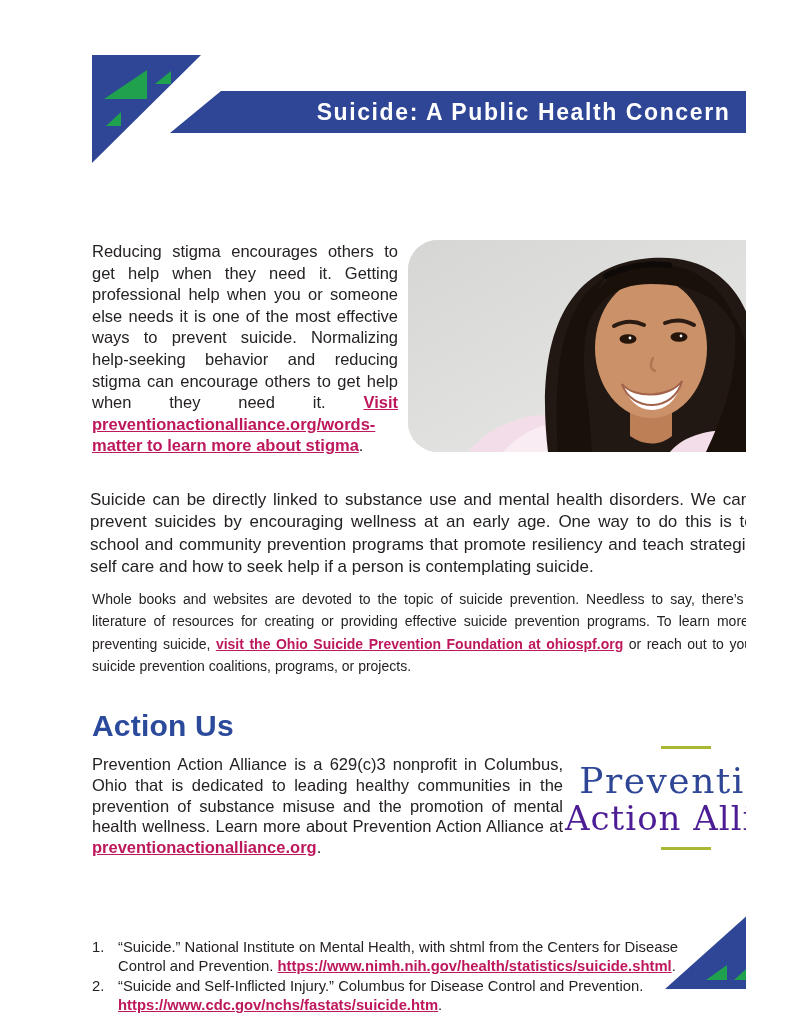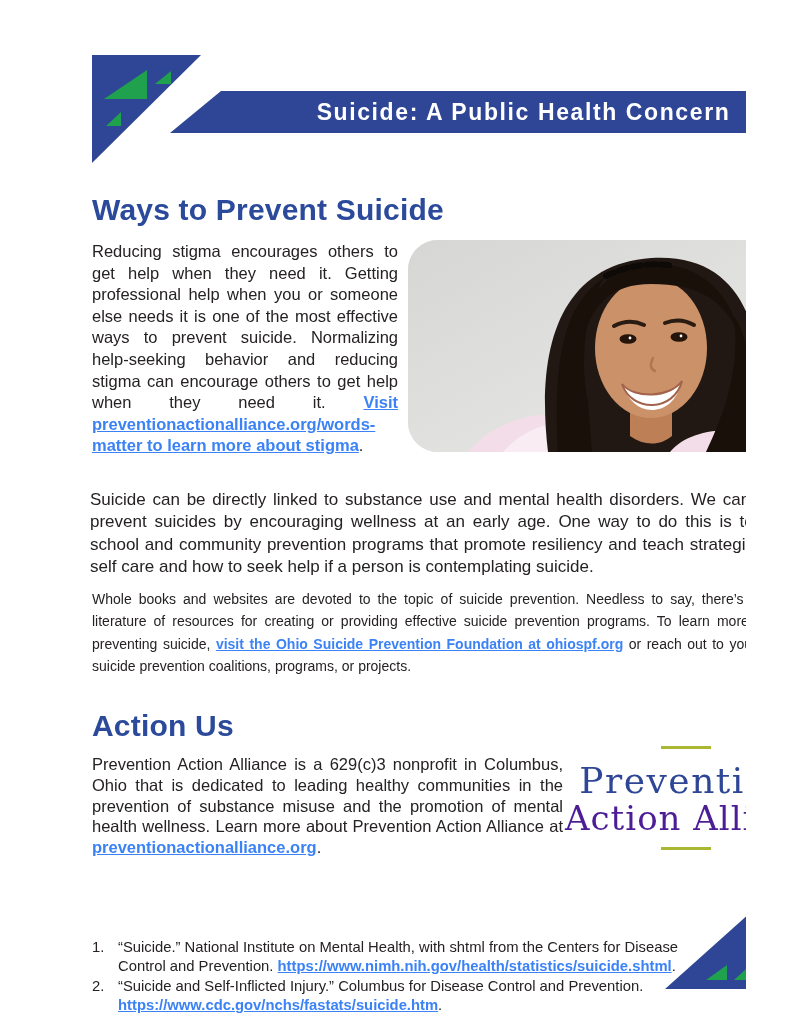--- a/index.html
+++ b/index.html
@@ -29,21 +29,21 @@
   
   .body-text{
     position:absolute;text-align:justify;text-justify:inter-word;
     margin:0;hyphens:none;
   }
   .p1{left:47px;top:229px;width:306px;font-size:16.5px;line-height:21.6px;}
   .p2{left:45px;top:477px;width:699px;font-size:17px;line-height:22.3px;}
   .p3{left:47px;top:576px;width:699px;font-size:14px;line-height:22.3px;}
   .about-p{left:47px;top:742px;width:471px;font-size:16.5px;line-height:20.8px;}
 
-  a.glink{color:#3b82f6;font-weight:bold;text-decoration:underline;cursor:pointer;}
+  a.glink{color:#be185d;font-weight:bold;text-decoration:underline;cursor:pointer;}
 
   
   .photo{
     position:absolute;left:363px;top:228px;width:387px;height:212px;
     border-radius:30px;overflow:hidden;background:#dcdcda;
   }
 
   
   .paa-logo{position:absolute;left:520px;top:734px;width:242px;text-align:center;}
   .paa-rule{width:50px;height:3px;background:#a9b733;margin:0 auto;}
@@ -72,21 +72,20 @@
   <svg class="abs" style="left:0;top:0" width="791" height="170" viewBox="0 0 791 170">
     <polygon points="176,79 791,79 791,121 125,121" fill="#2e4695"></polygon>
     <polygon points="47,43 156,43 47,151" fill="#2e4695"></polygon>
     <polygon points="59,87 102,87 102,58" fill="#1fa14e"></polygon>
     <polygon points="110,72 126,72 126,59" fill="#1fa14e"></polygon>
     <polygon points="61,114 76,114 76,100" fill="#1fa14e"></polygon>
   </svg>
 
   <div class="banner-title">Suicide: A Public Health Concern</div>
 
-  <h1 class="section-heading h-ways">Ways to Prevent Suicide</h1>
 
   <p class="body-text p1"><span>Reducing stigma encourages others to get help when they need it. Getting professional help when you or someone else needs it is one of the most effective ways to prevent suicide. Normalizing help-seeking behavior and reducing stigma can encourage others to get help when they need it. </span><a class="glink">Visit preventionactionalliance.org/words-matter to learn more about stigma</a><span>.</span></p>
 
   <div class="photo">
     <svg width="387" height="212" viewBox="0 0 387 212">
       <defs>
         <linearGradient id="bgGrad" x1="0" y1="0" x2="1" y2="1">
           <stop offset="0" stop-color="#d6d6d4"></stop>
           <stop offset="1" stop-color="#eaeae8"></stop>
         </linearGradient>

